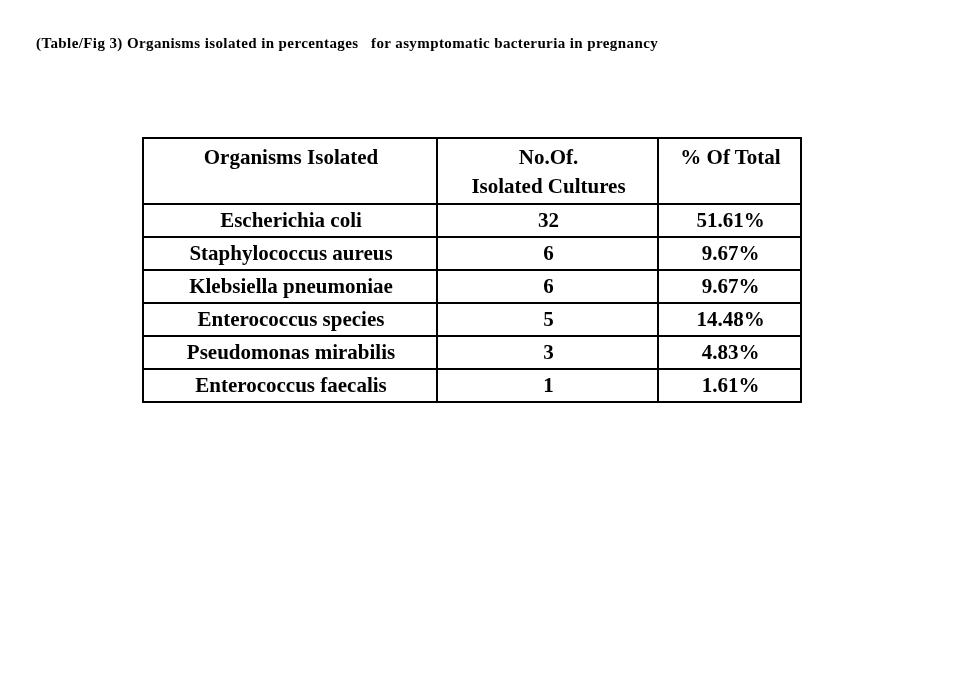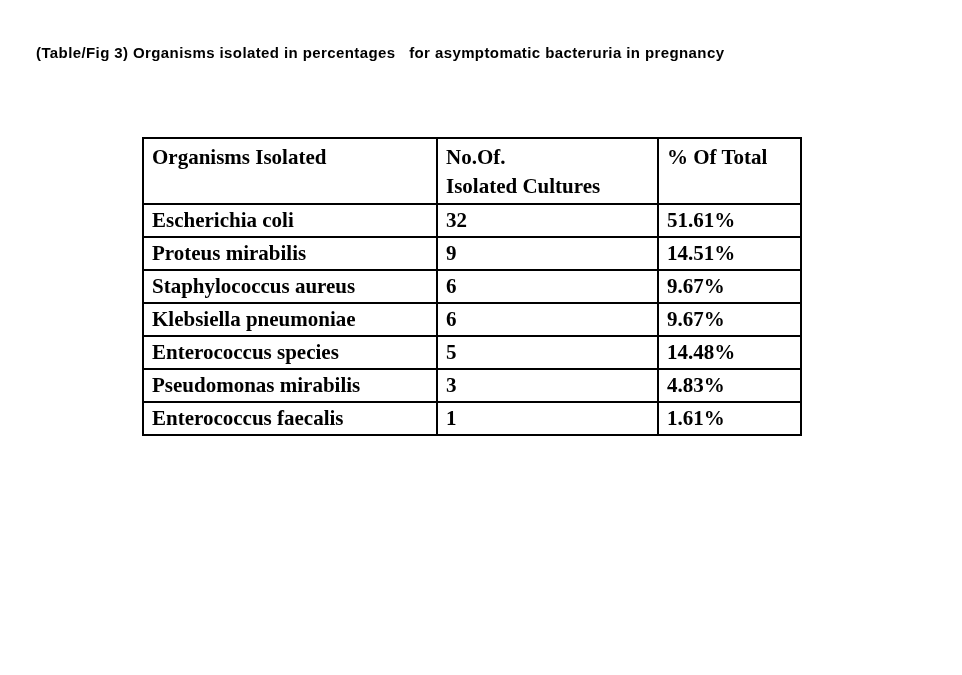--- a/index.html
+++ b/index.html
@@ -11,22 +11,22 @@
     position: relative;
     width: 962px;
     height: 675px;
     overflow: hidden;
     font-family: "Liberation Serif", serif;
     color: #000000;
   }
   .fig-title {
     position: absolute;
     left: 36px;
-    top: 44px;
-    font-family: Liberation Sans, sans-serif;
+    top: 35px;
+    font-family: Liberation Serif, serif;
     font-weight: bold;
     font-size: 15px;
     letter-spacing: 0.4px;
     color: #000000;
     white-space: pre; 
   }
   table.data-table {
     position: absolute;
     left: 142px;
     top: 137px;
@@ -36,21 +36,21 @@
     font-family: "Liberation Serif", serif;
     font-weight: bold;
     font-size: 21px;
     color: #000000;
     background: #ffffff;
   }
   table.data-table th,
   table.data-table td {
     border: 2px solid #000000;
     padding: 2px 6px 2px 8px;
-    text-align: left;
+    text-align: center;
     overflow: hidden;
     white-space: nowrap;
   }
   table.data-table th {
     height: 56px;
     vertical-align: top;
     padding-top: 4px;
     font-weight: bold;
     line-height: 29px;
   }
@@ -86,25 +86,20 @@
       </th>
     </tr>
   </thead>
   <tbody>
     <tr>
       <td>Escherichia coli</td>
       <td>32</td>
       <td>51.61%</td>
     </tr>
     <tr>
-      <td>Proteus mirabilis</td>
-      <td>9</td>
-      <td>14.51%</td>
-    </tr>
-    <tr>
       <td>Staphylococcus aureus</td>
       <td>6</td>
       <td>9.67%</td>
     </tr>
     <tr>
       <td>Klebsiella pneumoniae</td>
       <td>6</td>
       <td>9.67%</td>
     </tr>
     <tr>

